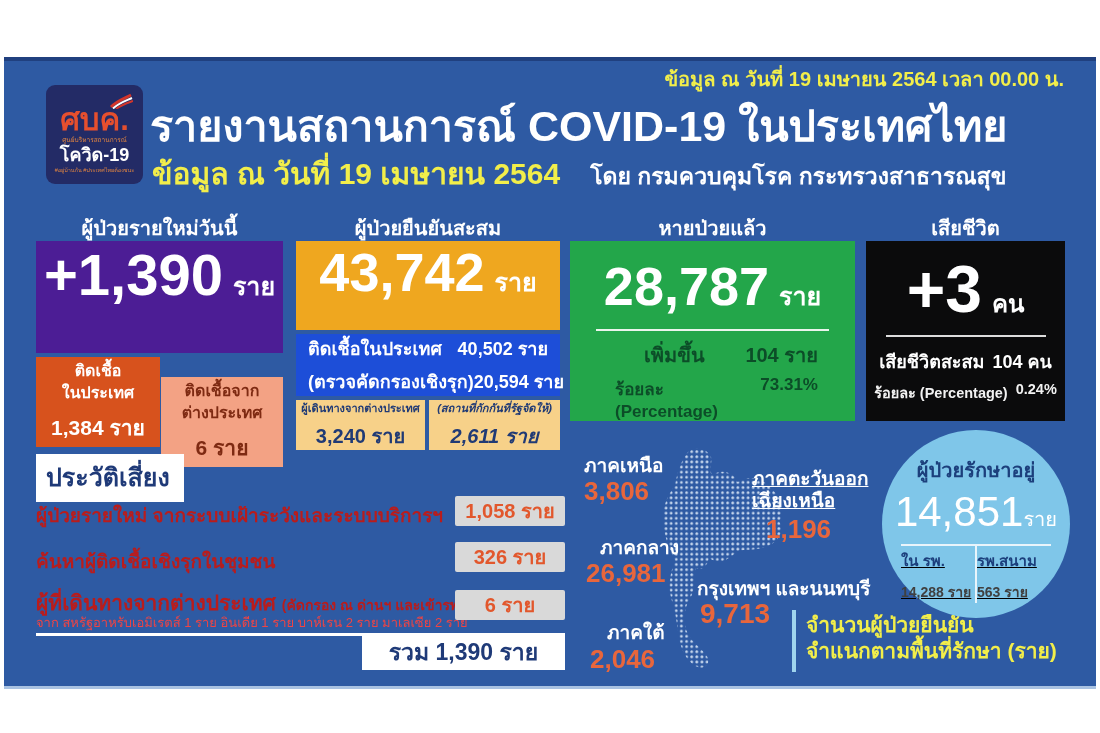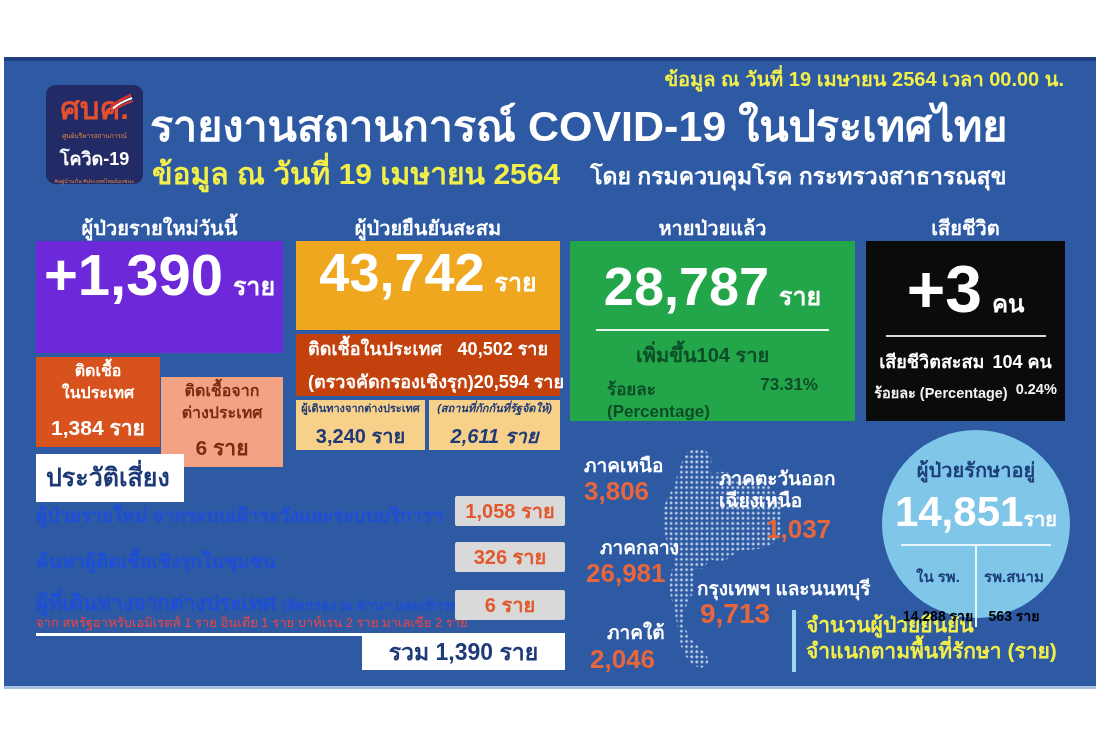--- a/index.html
+++ b/index.html
@@ -8,95 +8,95 @@
   .abs{position:absolute;box-sizing:border-box;}
   .panel{left:4px;top:57px;width:1092px;height:632px;background:#2e5aa3;
          border-top:4px solid #20407f;border-bottom:3px solid #a9c2e2;}
   
   .datenote{top:63px;right:36px;color:#f2ee4a;font-weight:bold;font-size:20px;white-space:nowrap;}
   .title{left:150px;top:92px;color:#fff;font-weight:bold;font-size:43px;white-space:nowrap;}
   .subtitle{left:152px;top:150px;display:flex;align-items:baseline;gap:30px;white-space:nowrap;}
   .subtitle .yel{color:#f2ee4a;font-weight:bold;font-size:30px;}
   .subtitle .wht{color:#fff;font-weight:bold;font-size:23px;}
   .logo{left:46px;top:85px;width:97px;height:99px;background:#232b66;border-radius:9px;
-        display:flex;flex-direction:column;align-items:center;justify-content:space-between;line-height:1;}
+        display:flex;flex-direction:column;align-items:center;justify-content:center;line-height:1;}
   .logo .abbr{color:#e64f2e;font-size:31px;font-weight:bold;margin-top:8px;}
   .logo .org{color:#e8883f;font-size:6.5px;margin-top:2px;white-space:nowrap;}
   .logo .dis{color:#fff;font-size:18px;font-weight:bold;margin-top:3px;}
   .logo .tag{color:#e8883f;font-size:5.5px;margin-top:4px;white-space:nowrap;}
   .flagicon{position:absolute;right:10px;top:8px;}
   
   .hdr{top:212px;height:30px;color:#fff;font-weight:bold;font-size:20px;text-align:center;white-space:nowrap;}
   
   .bigrow{display:flex;align-items:baseline;justify-content:center;gap:10px;color:#fff;font-weight:bold;height:100%;}
-  .box-orange{left:36px;top:241px;width:247px;height:112px;background:#6d28d9;}
+  .box-orange{left:36px;top:241px;width:247px;height:112px;background:#4c1d95;}
   .box-orange .bignum{font-size:58px;}
   .box-yellow{left:296px;top:241px;width:264px;height:89px;background:#efa71f;}
   .box-yellow .bignum{font-size:54px;}
   .bigunit{font-size:25px;}
   .sub-dkorange{left:36px;top:357px;width:124px;height:90px;background:#d7521d;color:#fff;
      display:flex;flex-direction:column;align-items:center;justify-content:center;font-weight:bold;}
   .sub-salmon{left:161px;top:357px;width:122px;height:90px;background:#f3a284;color:#7e2a12;
      display:flex;flex-direction:column;align-items:center;justify-content:center;font-weight:bold;margin-top:20px;}
   .subline{font-size:16px;line-height:1.35;white-space:nowrap;}
   .subval{font-size:21px;margin-top:7px;white-space:nowrap;}
-  .yel-mid{left:296px;top:334px;width:264px;height:62px;background:#c2410c;color:#fff;font-weight:bold;
+  .yel-mid{left:296px;top:334px;width:264px;height:62px;background:#1d4ed8;color:#fff;font-weight:bold;
      display:flex;flex-direction:column;justify-content:center;gap:4px;padding:0 12px;}
   .yel-mid .r{display:flex;justify-content:space-between;font-size:18px;white-space:nowrap;}
   .yel-sm{background:#f7d189;color:#203a75;font-weight:bold;text-align:center;
      display:flex;flex-direction:column;align-items:center;justify-content:center;gap:3px;}
   .yel-sm .l{font-size:11px;white-space:nowrap;}
   .yel-sm .v{font-size:20px;white-space:nowrap;}
   .ysm1{left:296px;top:400px;width:129px;height:50px;}
   .ysm2{left:429px;top:400px;width:131px;height:50px;font-style:italic;}
   .box-green{left:570px;top:241px;width:285px;height:180px;background:#23a64a;color:#fff;
      display:flex;flex-direction:column;}
   .box-green .num{display:flex;align-items:baseline;justify-content:center;gap:10px;font-weight:bold;margin-top:14px;}
   .box-green .bignum{font-size:54px;}
   .gdiv{border-top:2px solid #eaf5ec;margin:12px 26px 6px 26px;}
-  .grow{display:flex;color:#0c4d28;font-weight:bold;padding:0 37px;}
+  .grow{display:flex;justify-content:space-between;color:#0c4d28;font-weight:bold;padding:0 37px;margin-left:8px;}
   .grow.r1{font-size:20px;padding-left:66px;margin-top:2px;}
   .grow.r2{font-size:17px;margin-top:4px;}
   .box-black{left:866px;top:241px;width:199px;height:180px;background:#0b0b0c;color:#fff;
      display:flex;flex-direction:column;align-items:center;}
   .box-black .num{display:flex;align-items:baseline;gap:10px;font-weight:bold;margin-top:10px;}
   .box-black .bignum{font-size:66px;}
   .box-black .bigunit{font-size:24px;}
   .kdiv{border-top:2px solid #ddd;width:160px;margin-top:8px;}
   .krow{display:flex;gap:8px;font-weight:bold;white-space:nowrap;}
   .krow.r1{font-size:18px;margin-top:10px;}
   .krow.r2{font-size:14.5px;margin-top:5px;color:#f2f2f2;}
   
   .riskhead{left:36px;top:454px;background:#fff;color:#1f3a78;font-weight:bold;font-size:25px;
      padding:3px 14px 5px 10px;white-space:nowrap;}
-  .risklabel{color:#1d4ed8;font-weight:bold;font-size:19px;white-space:nowrap;}
+  .risklabel{color:#b91c1c;font-weight:bold;font-size:19px;white-space:nowrap;}
   .risksuffix{font-size:14px;font-weight:bold;}
   .risknote{color:#ef4444;font-size:13px;white-space:nowrap;}
   .valbox{width:110px;height:30px;background:#d9d9d9;color:#e2572c;font-weight:bold;font-size:20px;
      display:flex;align-items:center;justify-content:center;border-radius:2px;white-space:nowrap;}
   .riskline{left:36px;top:633px;width:326px;height:3px;background:#fff;}
   .totalbox{left:362px;top:633px;width:203px;height:37px;background:#fff;color:#1f3a78;font-weight:bold;
      font-size:23px;display:flex;align-items:center;justify-content:center;white-space:nowrap;}
   
   .regname{color:#fff;font-weight:bold;font-size:19px;white-space:nowrap;line-height:1.15;}
   .regval{color:#e8663c;font-weight:bold;font-size:26px;white-space:nowrap;}
   .capbar{left:792px;top:610px;width:4px;height:62px;background:#9fd4ee;}
   .caption{left:806px;top:612px;color:#f2ee4a;font-weight:bold;font-size:21px;line-height:1.25;white-space:nowrap;}
   
   .circle{left:882px;top:430px;width:188px;height:188px;border-radius:50%;background:#7fc6e9;
      display:flex;flex-direction:column;align-items:center;}
   .circle .t{color:#1c3f7c;font-weight:bold;font-size:20px;margin-top:24px;white-space:nowrap;}
-  .circle .num{display:flex;align-items:baseline;color:#fff;font-weight:bold;margin-top:2px;}
+  .circle .num{display:flex;align-items:baseline;color:#fff;font-weight:normal;margin-top:2px;}
   .circle .bignum{font-size:42px;}
   .circle .bigunit{font-size:20px;}
   .ccols{display:flex;border-top:2px solid #e8f4fb;margin-top:8px;width:150px;}
-  .ccol{flex:1;display:flex;flex-direction:column;align-items:center;padding-top:19px;}
+  .ccol{flex:1;display:flex;flex-direction:column;align-items:flex-start;padding-top:3px;text-decoration:underline;}
   .ccol+.ccol{border-left:2px solid #e8f4fb;}
   .ccol .cl{color:#1c3f7c;font-weight:bold;font-size:15px;white-space:nowrap;}
-  .ccol .cv{color:#000000;font-weight:bold;font-size:14px;margin-top:16px;white-space:nowrap;}
+  .ccol .cv{color:#404040;font-weight:bold;font-size:14px;margin-top:8px;white-space:nowrap;}
 </style>
 </head>
 <body>
 
 <div class="page">
   <div class="abs panel"></div>
 
   <div class="abs datenote">ข้อมูล ณ วันที่ 19 เมษายน 2564 เวลา 00.00 น.</div>
   <div class="abs logo">
     <svg class="flagicon" width="24" height="16" viewBox="0 0 24 16">
@@ -215,25 +215,25 @@
       </pattern>
     </defs>
     <path fill="url(#dotpat)" d="M40,4 C44,1 50,2 52,7 C53,10 50,14 53,16 C58,13 64,15 66,20 C72,16 80,18 84,24
       C89,28 91,35 88,41 C91,46 87,52 81,54 C74,57 68,54 64,58 C60,62 55,63 51,60 C50,65 46,67 44,65
       C42,71 44,77 41,81 C38,86 37,92 39,98 C41,104 47,107 50,112 C52,116 48,119 44,117 C39,114 36,108 35,101
       C34,94 33,87 31,81 C29,74 31,67 33,61 C30,55 27,48 27,41 C26,34 29,27 33,22 C34,16 36,9 40,4 Z"></path>
   </svg>
 
   <div class="abs regname" style="left:584px;top:455px;">ภาคเหนือ</div>
   <div class="abs regval" style="left:584px;top:476px;">3,806</div>
-  <div class="abs regname" style="left:719px;top:468px;">
+  <div class="abs regname" style="left:752px;top:468px;text-decoration:underline;">
     <span>ภาคตะวันออก</span><br>
     <span>เฉียงเหนือ</span>
   </div>
-  <div class="abs regval" style="left:766px;top:514px;">1,037</div>
+  <div class="abs regval" style="left:766px;top:514px;">1,196</div>
   <div class="abs regname" style="left:600px;top:537px;">ภาคกลาง</div>
   <div class="abs regval" style="left:586px;top:558px;">26,981</div>
   <div class="abs regname" style="left:697px;top:578px;">กรุงเทพฯ และนนทบุรี</div>
   <div class="abs regval" style="left:700px;top:598px;font-size:28px;">9,713</div>
   <div class="abs regname" style="left:607px;top:622px;">ภาคใต้</div>
   <div class="abs regval" style="left:590px;top:644px;">2,046</div>
 
   <div class="abs capbar"></div>
   <div class="abs caption">
     <span>จำนวนผู้ป่วยยืนยัน</span><br>

